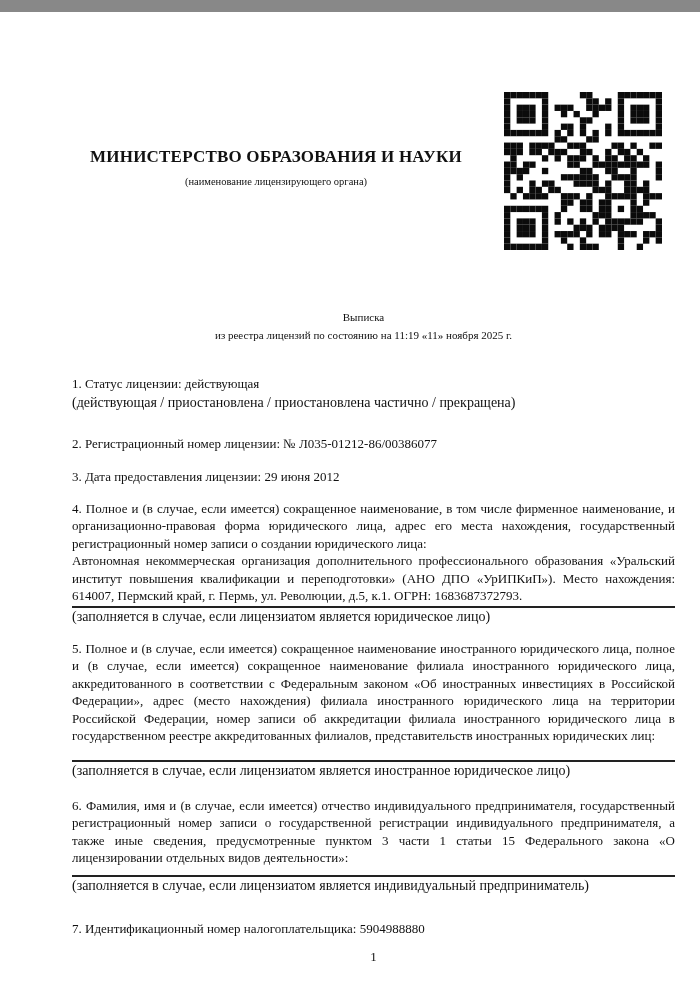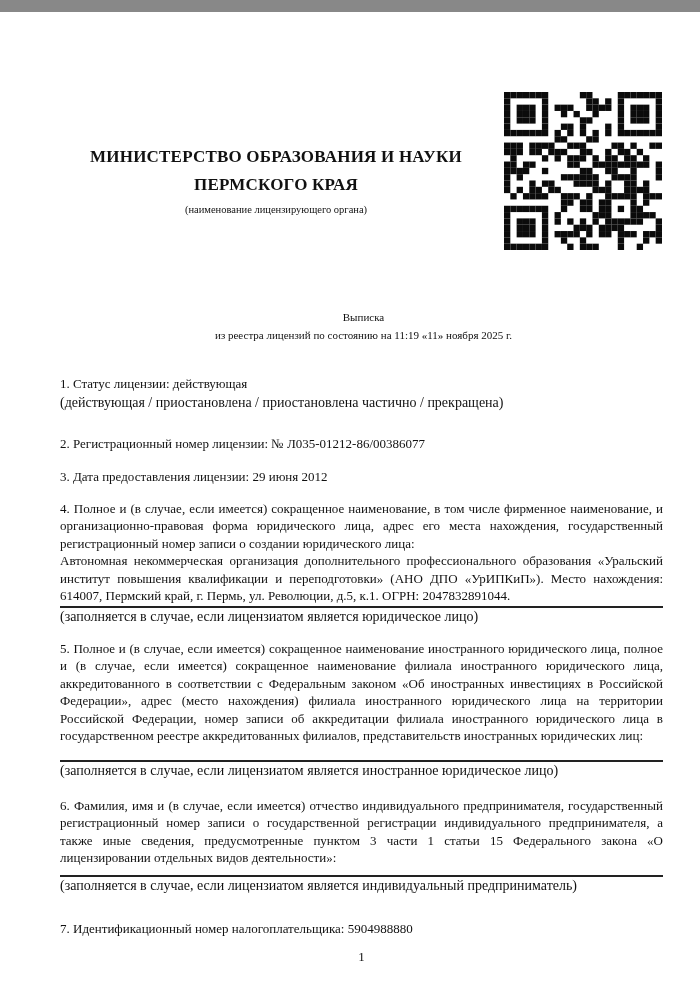--- a/index.html
+++ b/index.html
@@ -45,21 +45,21 @@
     top: 297px;
     left: 62px;
     width: 603px;
     text-align: center;
     font-size: 11px;
     line-height: 17.5px;
   }
   .content {
     position: absolute;
     top: 363px;
-    left: 60px;
+    left: 72px;
     width: 603px;
     font-size: 13px;
     line-height: 17.5px;
   }
   .para { text-align: justify; }
   .line-caption {
     font-size: 14px;
     line-height: 13px;
   }
   .status-caption { margin-top: 3px; }
@@ -411,21 +411,20 @@
         <rect x="75.6" y="151.2" width="6.3" height="6.3"></rect>
         <rect x="81.89999999999999" y="151.2" width="6.3" height="6.3"></rect>
         <rect x="88.2" y="151.2" width="6.3" height="6.3"></rect>
         <rect x="113.39999999999999" y="151.2" width="6.3" height="6.3"></rect>
         <rect x="132.29999999999998" y="151.2" width="6.3" height="6.3"></rect>
       </svg>
     </div>
 
   <div class="org-header">
     <div class="org-name">МИНИСТЕРСТВО ОБРАЗОВАНИЯ И НАУКИ</div>
-    <div class="org-name">ПЕРМСКОГО КРАЯ</div>
     <div class="org-caption">(наименование лицензирующего органа)</div>
   </div>
 
   <div class="doc-title">
     <div>Выписка</div>
     <div>из реестра лицензий по состоянию на 11:19 «11» ноября 2025 г.</div>
   </div>
 
   <div class="content">
 
@@ -433,21 +432,21 @@
       <div>1. Статус лицензии: действующая</div>
       <div class="line-caption status-caption">(действующая / приостановлена / приостановлена частично / прекращена)</div>
     </div>
 
     <div class="item-2">2. Регистрационный номер лицензии: № Л035-01212-86/00386077</div>
 
     <div class="item-3">3. Дата предоставления лицензии: 29 июня 2012</div>
 
     <div class="item-4">
       <div class="para">4. Полное и (в случае, если имеется) сокращенное наименование, в том числе фирменное наименование, и организационно-правовая форма юридического лица, адрес его места нахождения, государственный регистрационный номер записи о создании юридического лица:</div>
-      <div class="para">Автономная некоммерческая организация дополнительного профессионального образования «Уральский институт повышения квалификации и переподготовки» (АНО ДПО «УрИПКиП»). Место нахождения: 614007, Пермский край, г. Пермь, ул. Революции, д.5, к.1. ОГРН: 2047832891044.</div>
+      <div class="para">Автономная некоммерческая организация дополнительного профессионального образования «Уральский институт повышения квалификации и переподготовки» (АНО ДПО «УрИПКиП»). Место нахождения: 614007, Пермский край, г. Пермь, ул. Революции, д.5, к.1. ОГРН: 1683687372793.</div>
       <hr class="form-rule rule-4">
       <div class="line-caption rule-caption">(заполняется в случае, если лицензиатом является юридическое лицо)</div>
     </div>
 
     <div class="item-5">
       <div class="para">5. Полное и (в случае, если имеется) сокращенное наименование иностранного юридического лица, полное и (в случае, если имеется) сокращенное наименование филиала иностранного юридического лица, аккредитованного в соответствии с Федеральным законом «Об иностранных инвестициях в Российской Федерации», адрес (место нахождения) филиала иностранного юридического лица на территории Российской Федерации, номер записи об аккредитации филиала иностранного юридического лица в государственном реестре аккредитованных филиалов, представительств иностранных юридических лиц:</div>
       <div class="blank-value-line"></div>
       <hr class="form-rule rule-5">
       <div class="line-caption rule-caption">(заполняется в случае, если лицензиатом является иностранное юридическое лицо)</div>
     </div>

